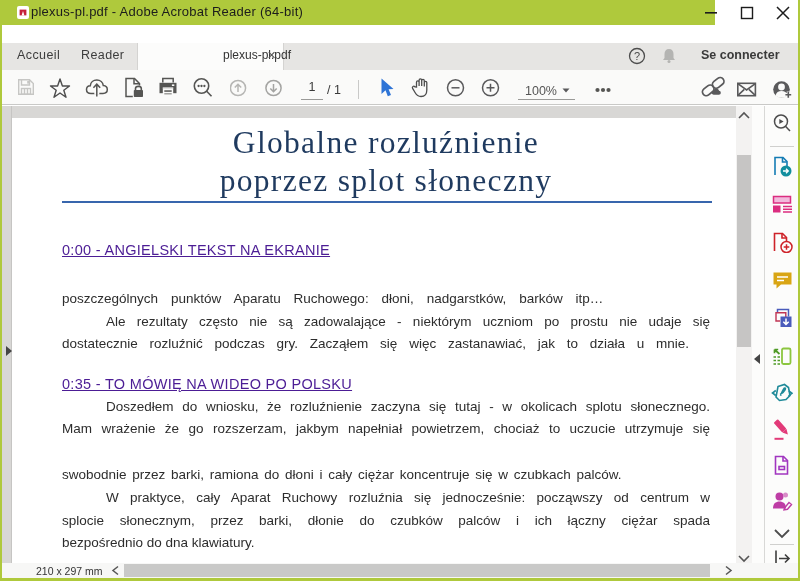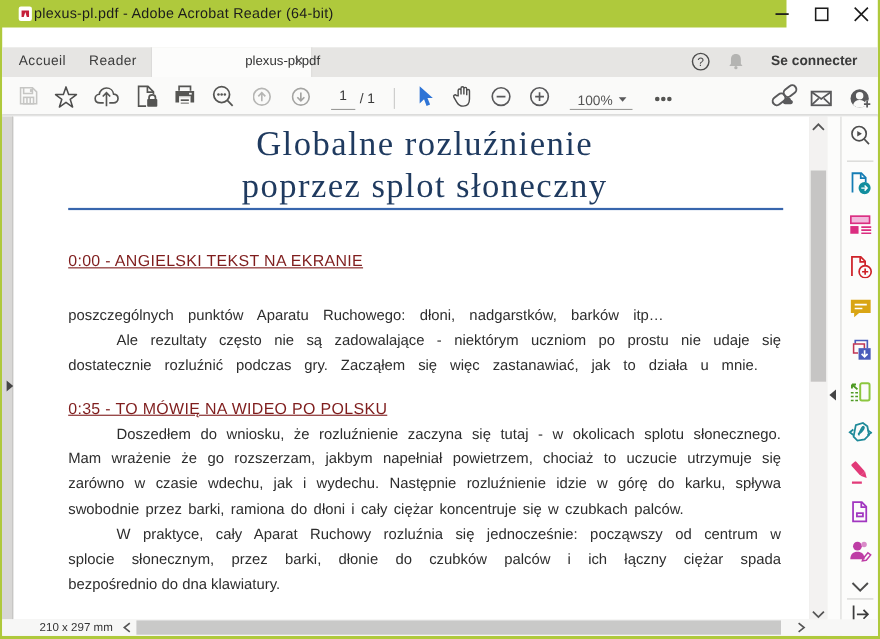--- a/index.html
+++ b/index.html
@@ -14,34 +14,34 @@
 #tabbar{position:absolute;left:0;top:43px;width:796px;height:27px;background:#E6E5E3}
 .tabtxt{position:absolute;top:5px;font-size:12.5px;color:#3c3c3c}
 #activetab{position:absolute;left:135px;top:0;width:147px;height:27px;background:#FCFCFB;border-left:1px solid #D4D3D1;border-right:1px solid #D4D3D1}
 #activetab .txt{position:absolute;left:25px;top:5px;width:128px;text-align:right;font-size:12px;color:#333}
 #activetab .x{position:absolute;left:129px;top:6px;font-size:11px;color:#555}
 #seconnecter{position:absolute;left:699px;top:5px;font-size:12.5px;font-weight:bold;color:#3a3a3a}
 #toolbar{position:absolute;left:0;top:70px;width:796px;height:35px;background:#FAFAF9;border-bottom:1px solid #C9C9C7}
 .ticon{position:absolute;top:0}
 #docarea{position:absolute;left:0;top:106px;width:796px;height:457px;background:#D8D7D5}
 #leftstrip{position:absolute;left:0;top:0;width:10px;height:457px;background:#D8D7D5;border-right:1px solid #C6C5C3}
-#page{position:absolute;left:10px;top:0;width:724px;height:457px;background:#fff;overflow:hidden}
+#page{position:absolute;left:10px;top:12px;width:724px;height:457px;background:#fff;overflow:hidden}
 #vscroll{position:absolute;left:734px;top:0;width:16px;height:457px;background:#F3F2F1}
 #vthumb{position:absolute;left:735px;top:49px;width:14px;height:192px;background:#C6C5C4}
 #sidebar{position:absolute;left:750px;top:0;width:46px;height:472px;background:#FCFCFB}
 #sbline{position:absolute;left:762px;top:0;width:1px;height:472px;background:#D8D8D6}
 .sbicon{position:absolute;left:769px;width:22px;height:22px}
 #statusbar{position:absolute;left:0;top:563px;width:796px;height:15px;background:#F7F7F6}
 #pagesize{position:absolute;left:34px;top:2px;font-size:10.5px;color:#333}
 #hthumb{position:absolute;left:122px;top:1px;width:586px;height:13px;background:#C9C9C8}
 
 .dl{position:absolute;left:50px;width:648px;font-size:13.5px;line-height:22.8px;color:#2d2d2d;white-space:nowrap}
 .j{text-align:justify;text-align-last:justify;white-space:normal;height:22.8px;overflow:hidden}
 .ind{padding-left:44px}
-.head{position:absolute;left:50px;font-size:14.5px;color:#7f1d1d;text-decoration:underline;letter-spacing:0.3px}
+.head{position:absolute;left:50px;font-size:14.5px;color:#4c1d95;text-decoration:underline;letter-spacing:0.3px}
 #doctitle{position:absolute;left:50px;top:6px;width:648px;text-align:center;font-family:"Liberation Serif",serif;font-size:31.5px;line-height:38px;letter-spacing:1.3px;color:#1F3A5F;}
 #rule{position:absolute;left:50px;top:83px;width:650px;height:2px;background:#3866AD}
 </style></head>
 <body>
 <div id="win">
   <div id="titlebar">
     <div id="pdficon">
         <svg width="12" height="13" viewBox="0 0 12 13">
           <path d="M2.6 3.6 L9.4 3.6 L9.4 9.4 L2.6 9.4 Z" fill="#C5203A"></path>
           <path d="M6 5 L7.4 9.4 L4.6 9.4 Z" fill="#fff"></path>
@@ -200,21 +200,20 @@
     <div id="page">
       <div id="doctitle">Globalne rozluźnienie<br>poprzez splot słoneczny</div>
       <div id="rule"></div>
       <div class="head" style="top:124px">0:00 - ANGIELSKI TEKST NA EKRANIE</div>
       <div class="dl" style="top:169.8px;word-spacing:9.15px">poszczególnych punktów Aparatu Ruchowego: dłoni, nadgarstków, barków itp…</div>
       <div class="dl j ind" style="top:192.6px">Ale rezultaty często nie są zadowalające - niektórym uczniom po prostu nie udaje się</div>
       <div class="dl" style="top:215.4px;word-spacing:8px">dostatecznie rozluźnić podczas gry. Zacząłem się więc zastanawiać, jak to działa u mnie.</div>
       <div class="head" style="top:258px">0:35 - TO MÓWIĘ NA WIDEO PO POLSKU</div>
       <div class="dl j ind" style="top:277.6px">Doszedłem do wniosku, że rozluźnienie zaczyna się tutaj - w okolicach splotu słonecznego.</div>
       <div class="dl j" style="top:300.4px">Mam wrażenie że go rozszerzam, jakbym napełniał powietrzem, chociaż to uczucie utrzymuje się</div>
-      <div class="dl j" style="top:323.2px">zarówno w czasie wdechu, jak i wydechu. Następnie rozluźnienie idzie w górę do karku, spływa</div>
       <div class="dl" style="top:346px;word-spacing:2px">swobodnie przez barki, ramiona do dłoni i cały ciężar koncentruje się w czubkach palców.</div>
       <div class="dl j ind" style="top:368.8px">W praktyce, cały Aparat Ruchowy rozluźnia się jednocześnie: począwszy od centrum w</div>
       <div class="dl j" style="top:391.6px">splocie słonecznym, przez barki, dłonie do czubków palców i ich łączny ciężar spada</div>
       <div class="dl" style="top:414.4px">bezpośrednio do dna klawiatury.</div>
     </div>
     <div id="leftstrip"></div>
     <svg style="position:absolute;left:3px;top:239px" width="8" height="12">
         <path d="M1 1 L7 6 L1 11 Z" fill="#454545"></path>
       </svg>
     <div id="vscroll"></div>

